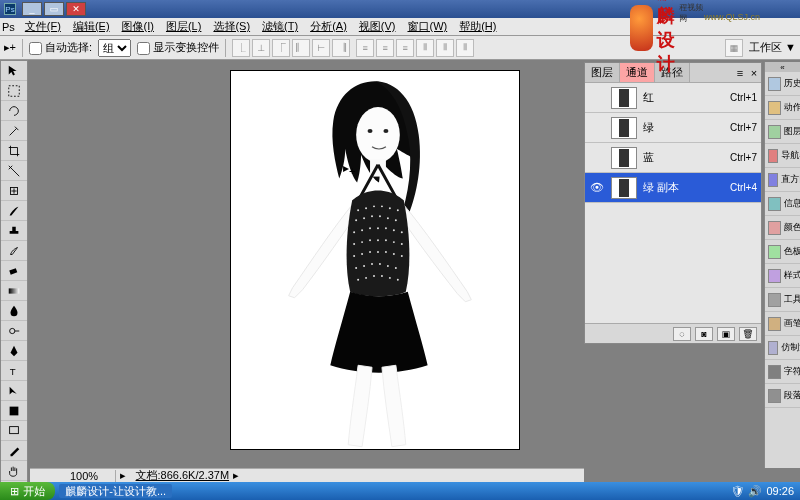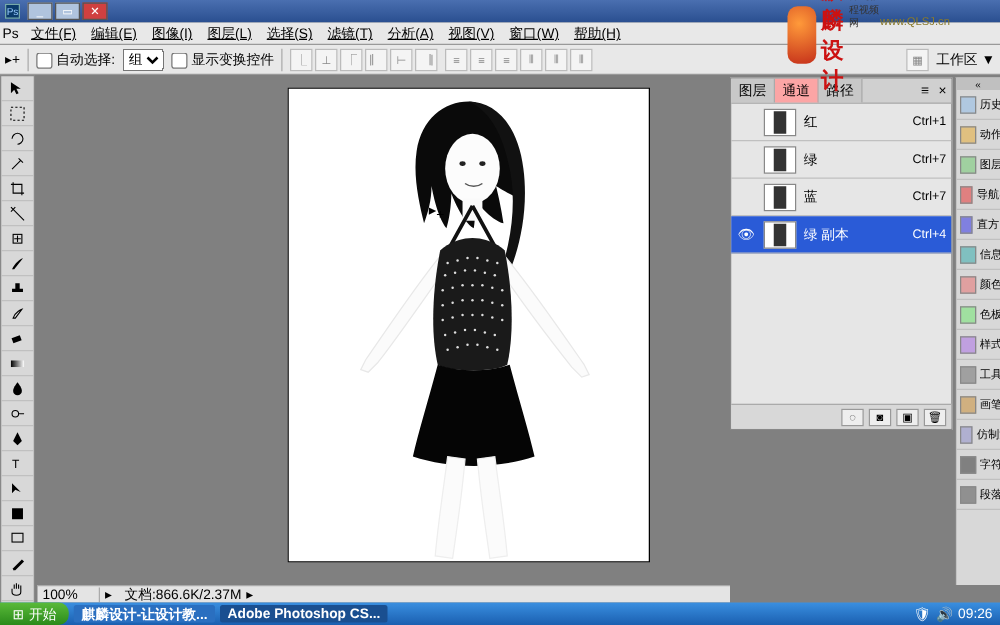--- a/index.html
+++ b/index.html
@@ -58,36 +58,36 @@
 
 
 .rightdock { position: absolute; right: 0; top: 62px; width: 36px; bottom: 32px; background: #d8d8d8; border-left: 1px solid #888; }
 .rightdock .ditem { height: 24px; display: flex; align-items: center; padding-left: 3px; gap: 3px; border-bottom: 1px solid #c0c0c0; }
 .rightdock .ditem .di-icon { width: 14px; height: 14px; }
 .rightdock .ditem .di-label { font-size: 9px; white-space: nowrap; overflow: hidden; }
 .rightdock .dexpand { height: 10px; background: #c0c0c0; display: flex; justify-content: center; align-items: center; font-size: 8px; }
 
 
 .statusbar { position: absolute; left: 30px; right: 216px; bottom: 18px; height: 14px; background: #e4e4e4; display: flex; align-items: center; font-size: 10px; border-top: 1px solid #aaa; }
-.statusbar .zoom { width: 50px; padding-left: 4px; border-right: 1px solid #aaa; }
-.statusbar .doc { padding-left: 6px; }
+.statusbar .zoom { width: 50px; padding-left: 4px; border-right: 1px solid #aaa; margin-left: 36px; }
+.statusbar .doc { padding-left: 6px; text-decoration: underline; }
 .statusbar .arrow { padding: 0 4px; }
 
 
 .brand { position: absolute; right: 40px; top: 0; width: 130px; height: 56px; display: flex; align-items: center; gap: 4px; pointer-events: none; }
 .brand .mascot { width: 46px; height: 46px; background: radial-gradient(circle at 40% 30%, #ff9a3a, #c5301a); border-radius: 8px; }
 .brand .btxt { display: flex; flex-direction: row; }
 .brand .bt1 { color: #c11; font-weight: bold; font-size: 18px; }
 .brand .bt2 { color: #333; font-size: 8px; }
 .brand .bt3 { color: #8a7a2a; font-size: 9px; margin-top: 32px; }
 
 
 .taskbar { position: absolute; left: 0; right: 0; bottom: 0; height: 18px; background: linear-gradient(#3a8fe0,#1a5fb0); display: flex; align-items: center; color: #fff; }
 .taskbar .start { background: linear-gradient(#5aba3a,#2a8a1a); height: 100%; padding: 0 10px; display: flex; align-items: center; gap: 4px; border-radius: 0 8px 8px 0; }
-.taskbar .titem { background: #2a6fc0; height: 14px; margin-left: 4px; padding: 0 6px; display: flex; align-items: center; border-radius: 2px; font-size: 10px; font-weight: bold; }
+.taskbar .titem { background: #2a6fc0; height: 14px; margin-left: 4px; padding: 0 6px; display: flex; align-items: center; border-radius: 2px; font-size: 10px; }
 .taskbar .titem.active { background: #1a4f90; }
 .taskbar .tray { margin-left: auto; padding: 0 6px; font-size: 10px; display: flex; align-items: center; gap: 4px; }
 </style>
 </head>
 <body>
 
 <div class="titlebar">
   <div class="ps-icon">Ps</div>
   <div class="win-btns">
     <div class="win-btn">_</div>
@@ -473,21 +473,18 @@
 </div>
 
 <div class="taskbar">
   <div class="start">
     <span>⊞</span>
     <span>开始</span>
   </div>
   <div class="titem">
       <span>麒麟设计-让设计教...</span>
     </div>
-  <div class="titem active">
-      <span>Adobe Photoshop CS...</span>
-    </div>
   <div class="tray">
     <span>🛡</span>
     <span>🔊</span>
     <span>09:26</span>
   </div>
 </div>
 
 </body></html>

